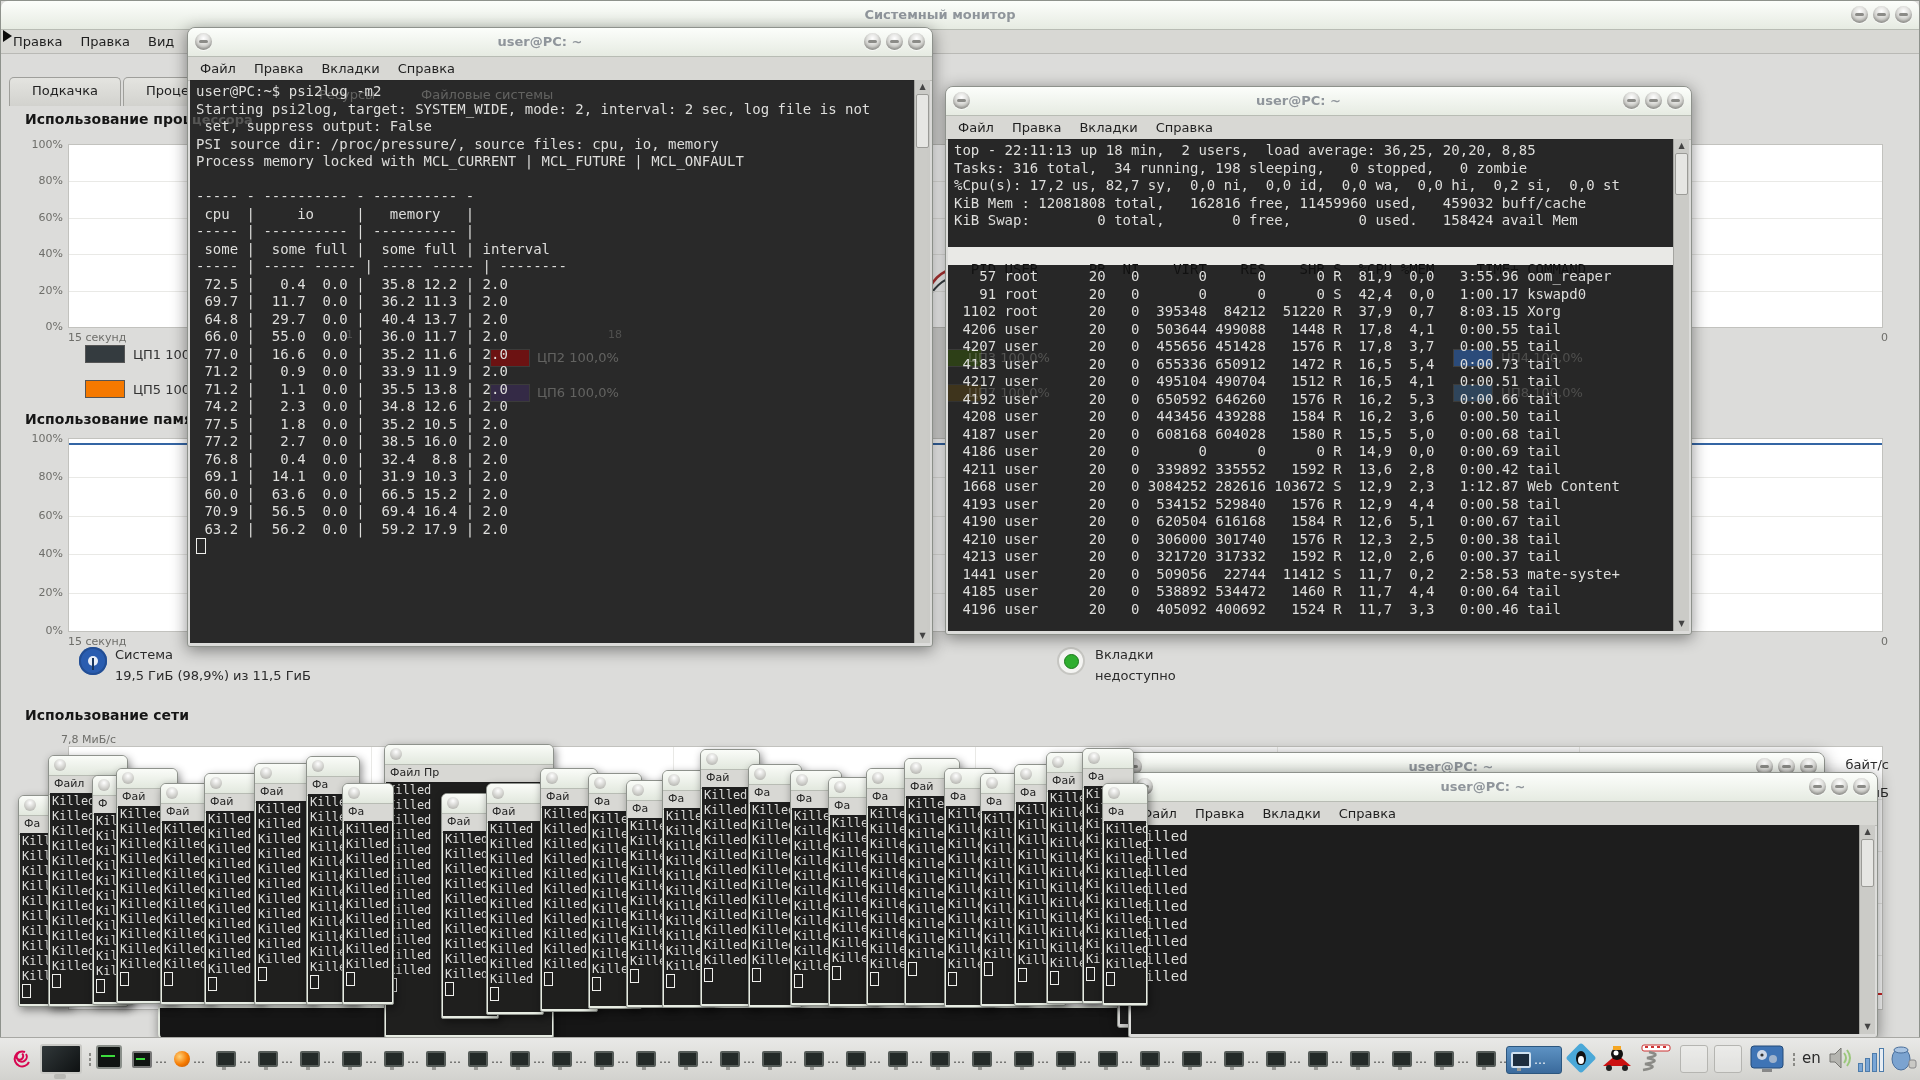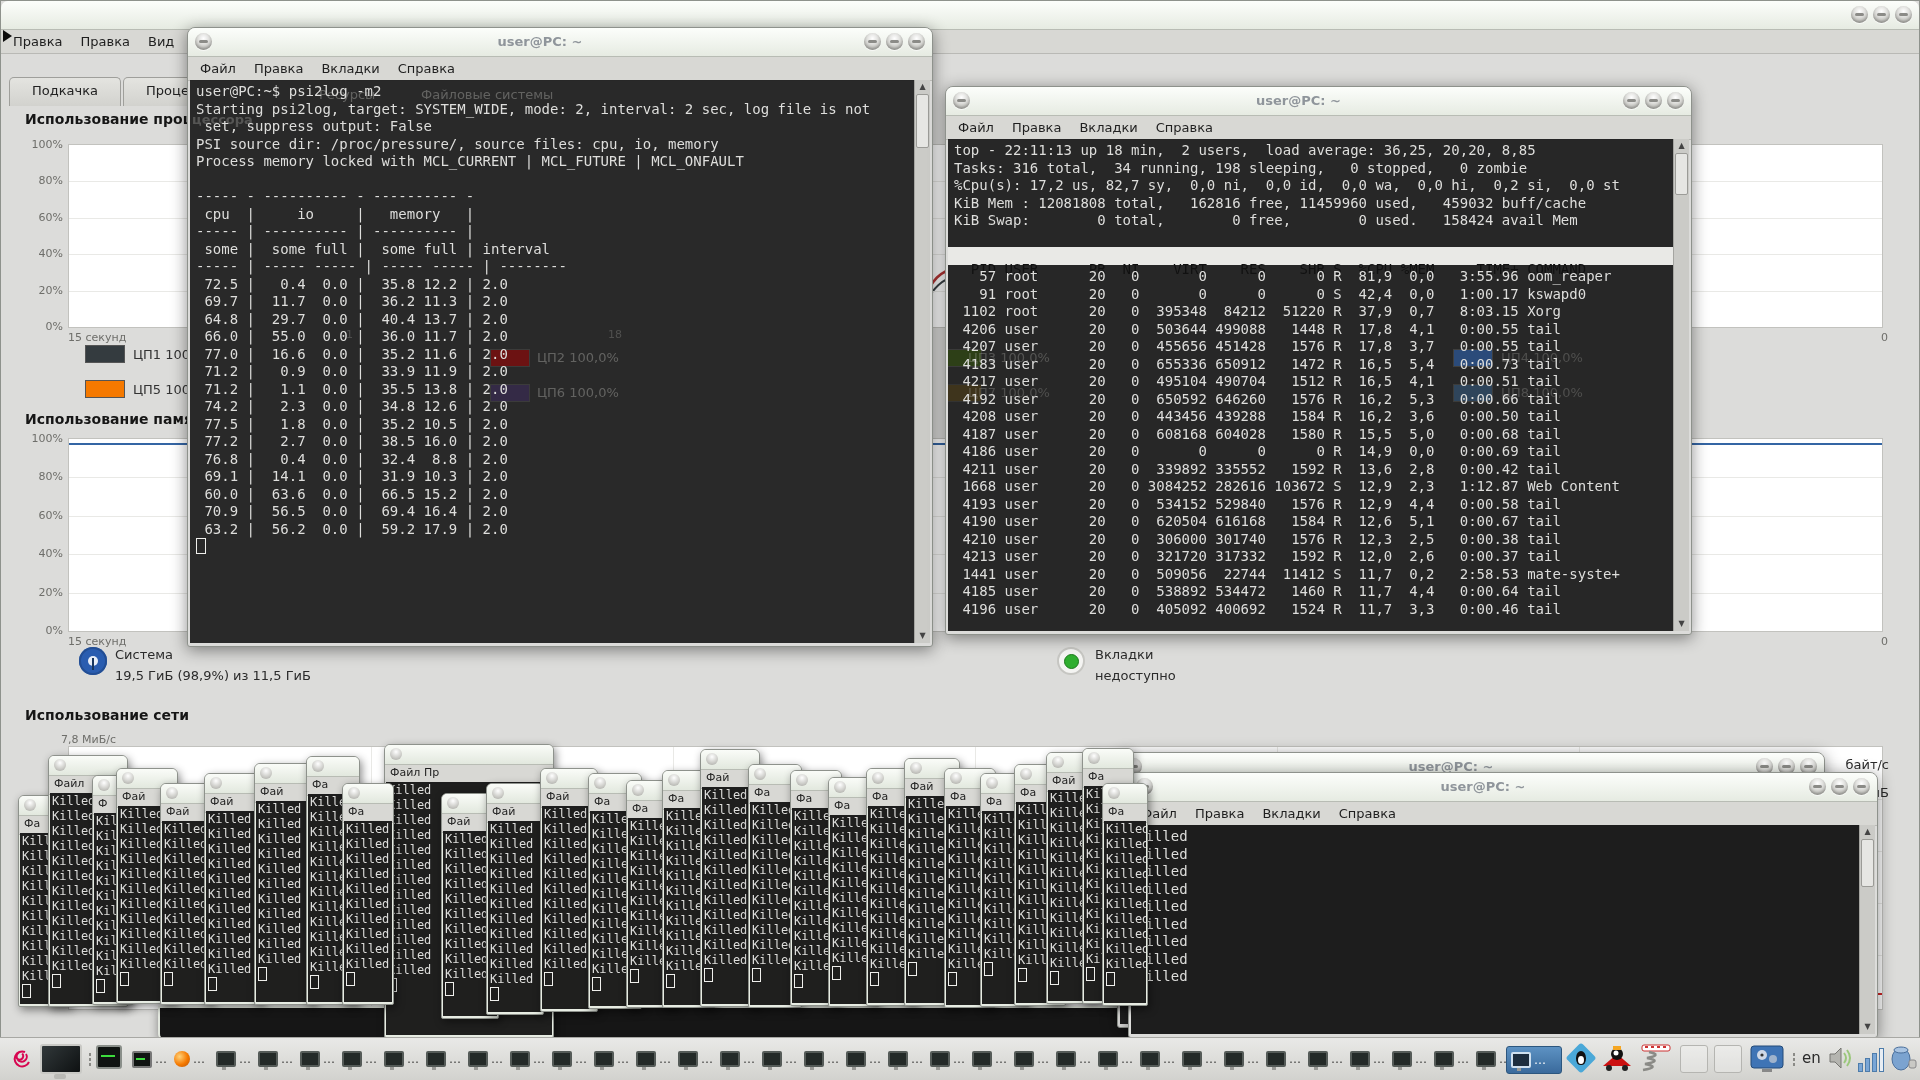--- a/index.html
+++ b/index.html
@@ -100,20 +100,21 @@
   .bars{display:flex;align-items:flex-end;gap:2px;}
   .bars i{display:block;width:5px;background:#7aa6d6;border:1px solid #4d7cab;}
 </style>
 </head>
 <body>
 
 <div id="screen">
 
   <div class="window" id="sysmon">
     <div class="titlebar">
+      <div class="wtitle">Системный монитор</div>
       <div class="ball" style="right:51px"></div>
       <div class="ball" style="right:29px"></div>
       <div class="ball" style="right:7px"></div>
     </div>
     <div class="menubar" id="sysmon-menu">
         <span>Правка</span>
         <span>Правка</span>
         <span>Вид</span>
       </div>
     <div class="tabstrip" id="sysmon-tabs">

